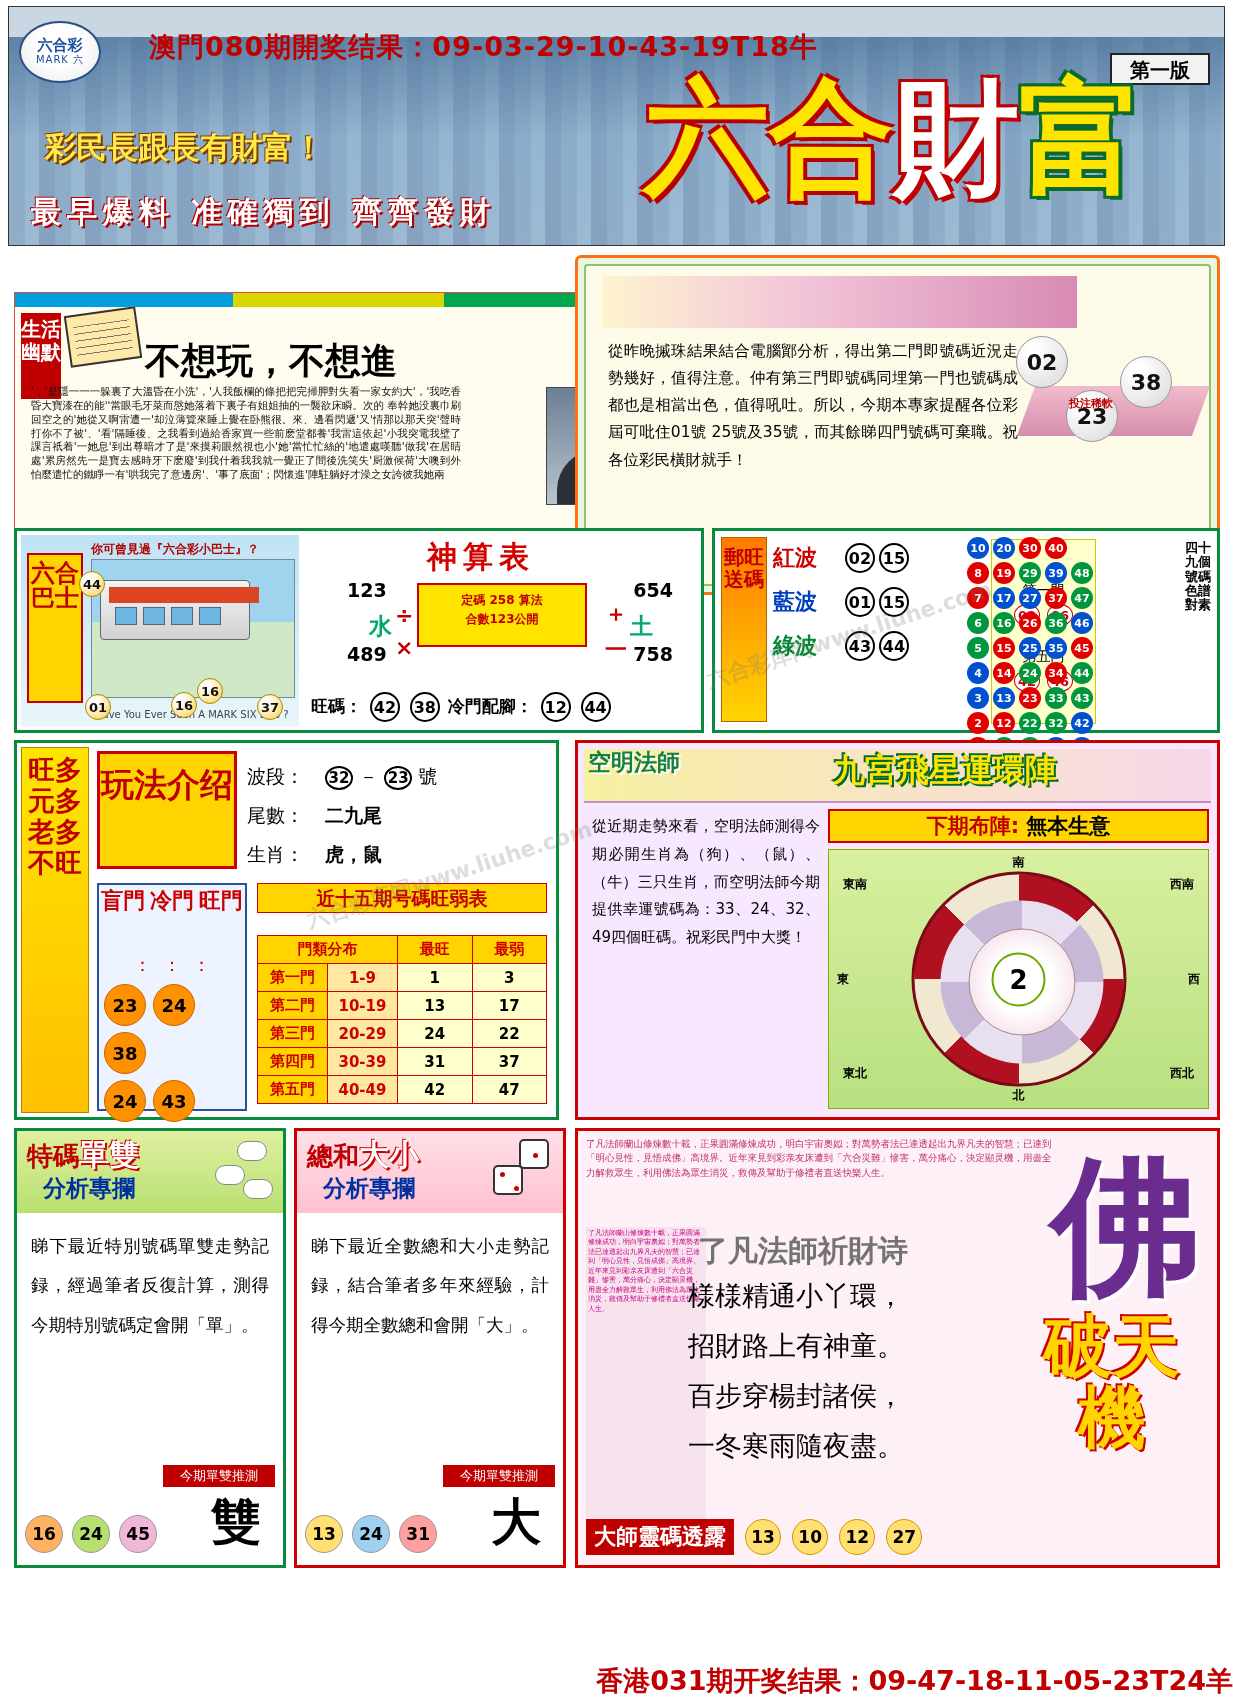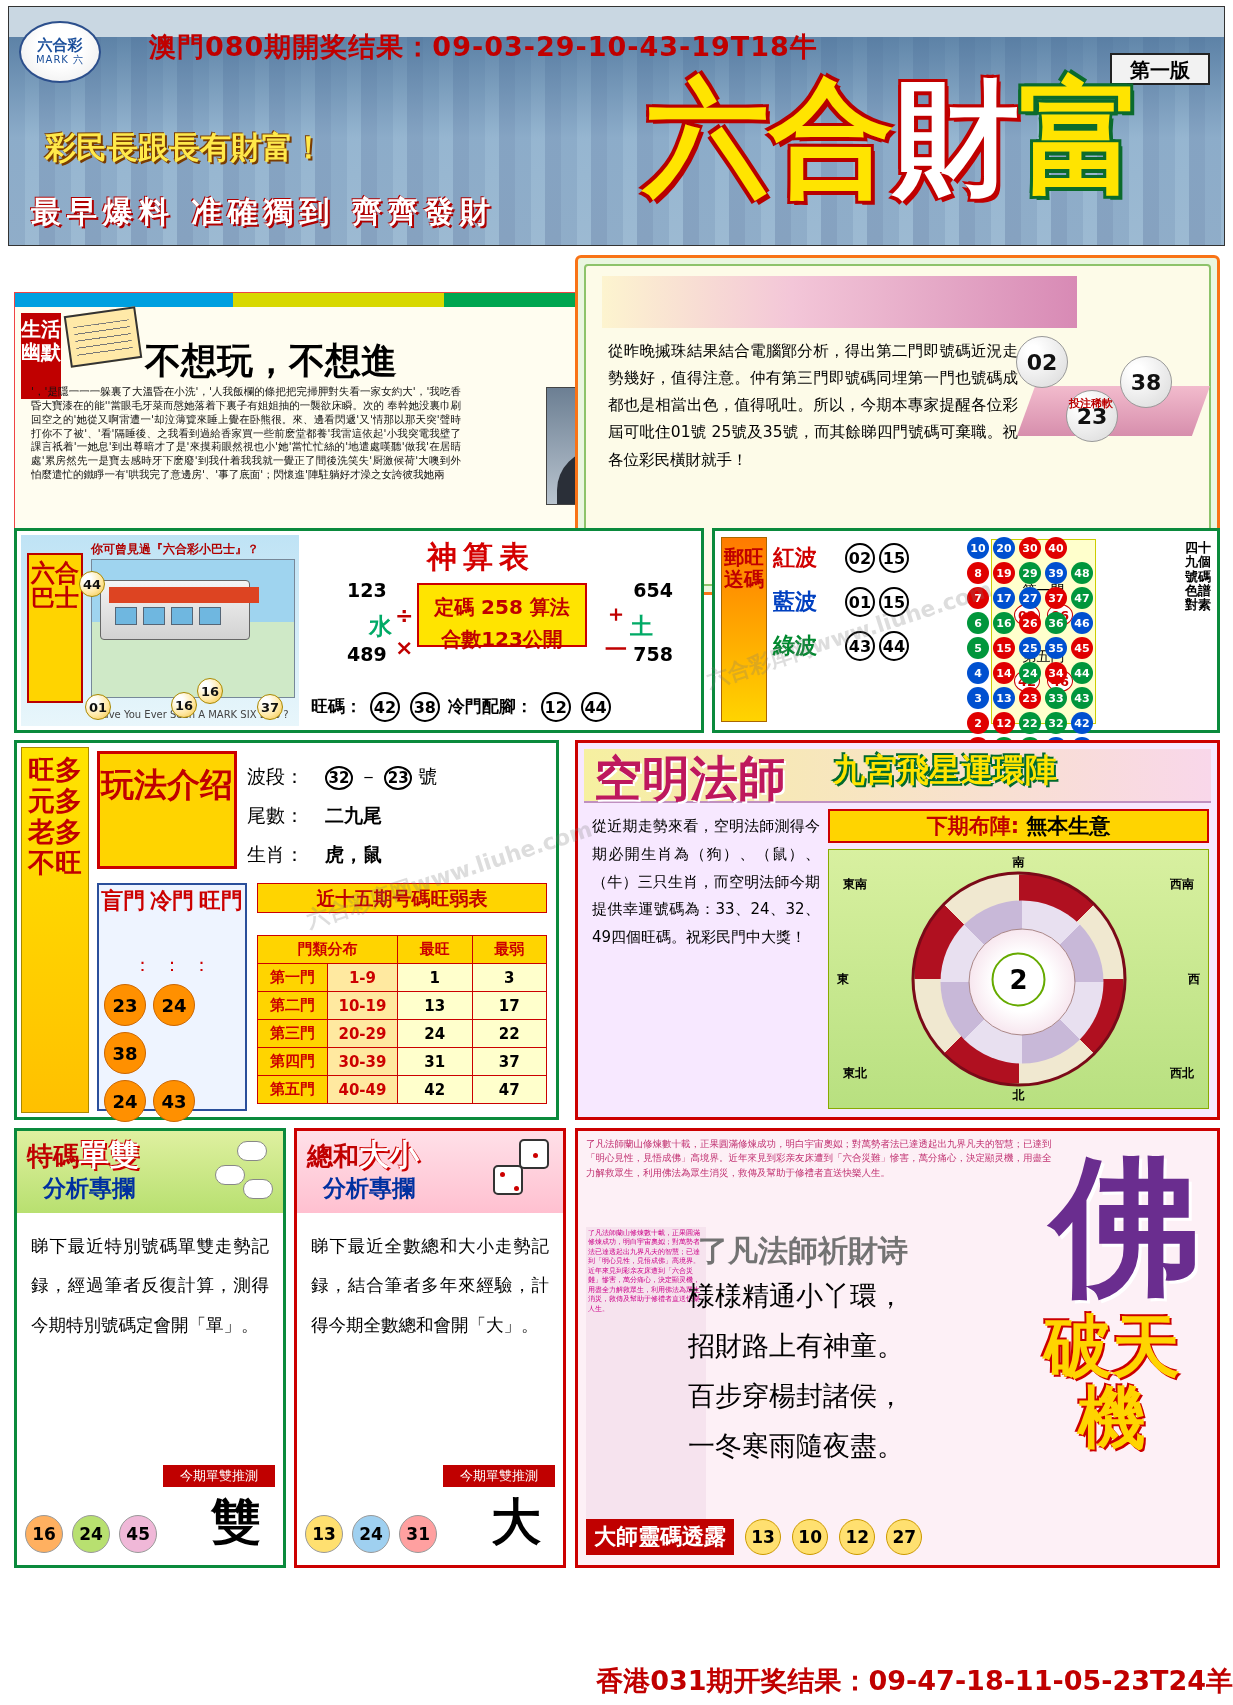--- a/index.html
+++ b/index.html
@@ -151,21 +151,21 @@
   .bus-cap { position:absolute; left:74px; bottom:6px; font-size:10px; color:#444; }
   .badge { position:absolute; width:26px; height:26px; border-radius:50%;
      background:radial-gradient(circle at 32% 28%,#fff 0 15%,#ffe7a0 60%,#f0c040 100%);
      border:1px solid #a80; font-size:13px; font-weight:bold; color:#111;
      display:flex; align-items:center; justify-content:center; }
 
   .calc { position:absolute; left:290px; top:4px; right:4px; bottom:4px; background:#fff; }
   .calc-title { position:absolute; left:120px; top:2px; font-size:30px; font-weight:bold; color:#d40000;
      letter-spacing:6px; font-family:"DejaVu Serif","Liberation Serif",serif;}
   .calc-box { position:absolute; left:110px; top:48px; width:170px; height:64px;
-     background:#ffe400; border:2px solid #c00; color:#c00000; font-size:20px; font-weight:bold;
+     background:#ffe400; border:2px solid #c00; color:#c00000; font-size:12px; font-weight:bold;
      text-align:center; line-height:1.6; padding-top:6px; }
   .calc-num { position:absolute; font-size:19px; color:#000; font-weight:bold; }
   .calc-op  { position:absolute; font-size:22px; color:#c00000; font-weight:bold; }
   .calc-ch  { position:absolute; font-size:23px; color:#0a6; font-weight:bold; }
   .calc-bot { position:absolute; left:4px; bottom:4px; font-size:17px; font-weight:bold; color:#000; }
   .mini-ball { display:inline-flex; align-items:center; justify-content:center;
      width:30px; height:30px; border-radius:50%; border:2px solid #000; background:#fff;
      font-size:16px; font-weight:bold; margin:0 2px; vertical-align:middle;}
 
   
@@ -222,22 +222,22 @@
   table.doors th, table.doors td { border:1px solid #c00; padding:2px 4px; text-align:center; height:28px;}
   table.doors th { background:#ffd400; color:#c00; font-weight:bold;}
   table.doors td.k { background:#ffd400; color:#c00; font-weight:bold; width:70px;}
   table.doors td.r { background:#ffe9a0; color:#c00; font-weight:bold; width:70px;}
   table.doors td.v { background:#ffffcc; color:#000; font-weight:bold; }
 
   
   #fashi { left:575px; top:740px; width:645px; height:380px; border:3px solid #c00; background:#f7e8ff;}
   .fs-hdr { position:absolute; left:6px; top:6px; right:6px; height:54px;
      background:linear-gradient(90deg,#f6f0a0,#f9d7ea); border-bottom:2px solid #c090c0;}
-  .fs-t1 { position:absolute; left:10px; top:4px; font-size:48px; font-weight:bold; color:#be185d;
-     text-shadow:2px 2px 0 #fff; white-space:nowrap;margin-left:6px;}
+  .fs-t1 { position:absolute; left:10px; top:4px; font-size:23px; font-weight:bold; color:#15803d;
+     text-shadow:2px 2px 0 #fff; white-space:nowrap;}
   .fs-t2 { position:absolute; left:255px; top:6px; font-size:32px; font-weight:bold; color:#ffe400;
      text-shadow:2px 2px 0 #006a2e,-2px -2px 0 #006a2e; white-space:nowrap;}
   .fs-text { position:absolute; left:14px; top:70px; width:228px; font-size:15px; line-height:1.85; color:#000;
      text-align:justify;}
   .fs-right { position:absolute; left:250px; top:66px; right:8px; bottom:8px; }
   .fs-plan { position:absolute; left:0; top:0; width:100%; height:34px;
      background:#ffd400; border:2px solid #c00; color:#c00000;
      font-size:21px; font-weight:bold; text-align:center; line-height:30px;}
   .fs-plan b { color:#000; }
   .bagua-wrap { position:absolute; left:0; top:40px; width:100%; bottom:0;

